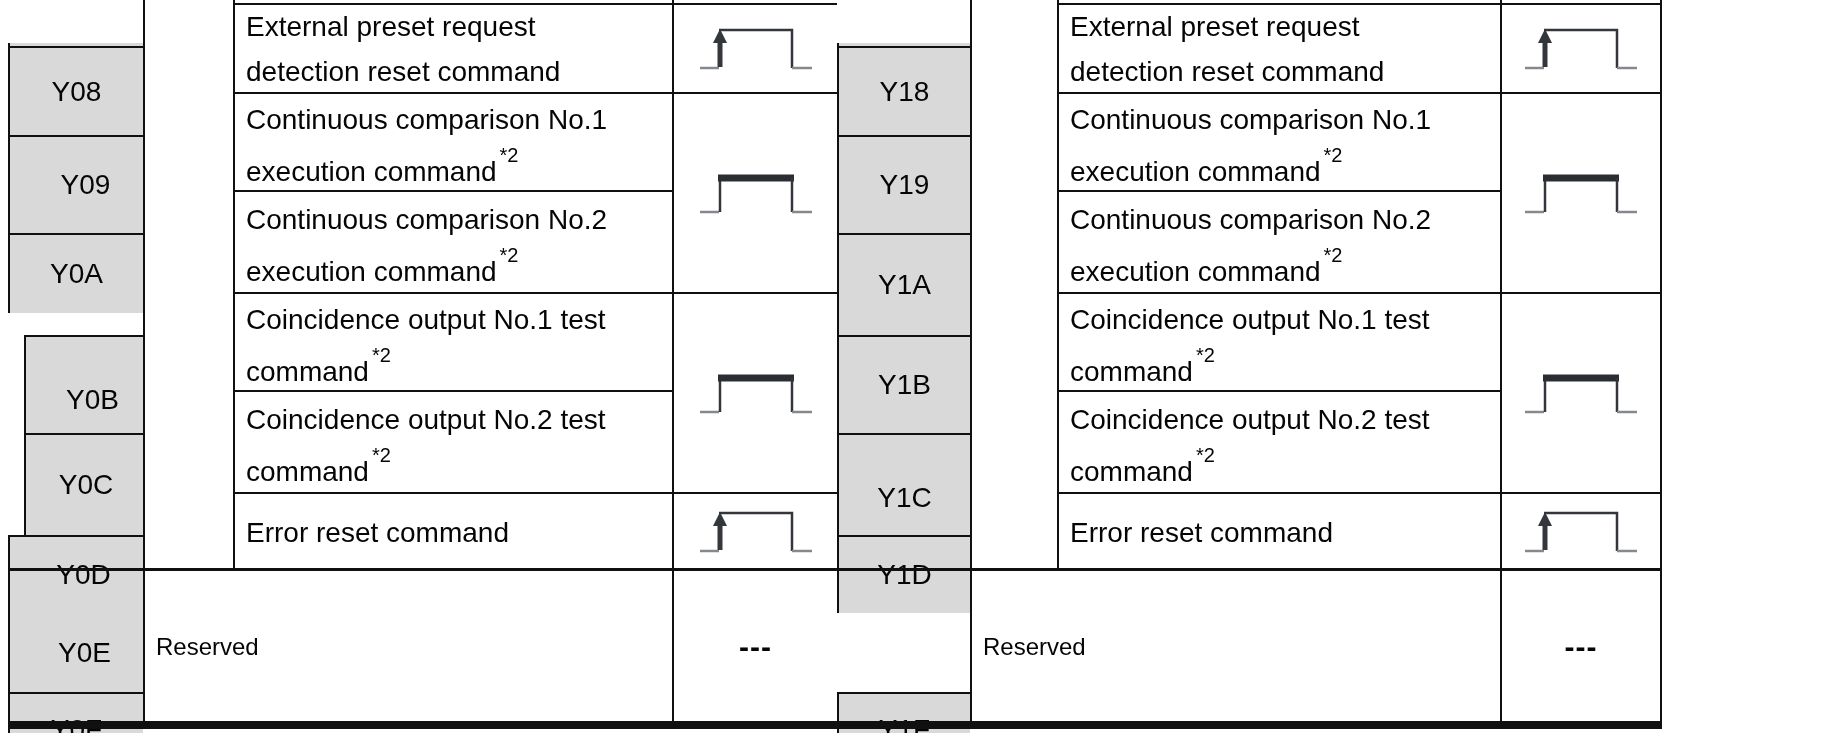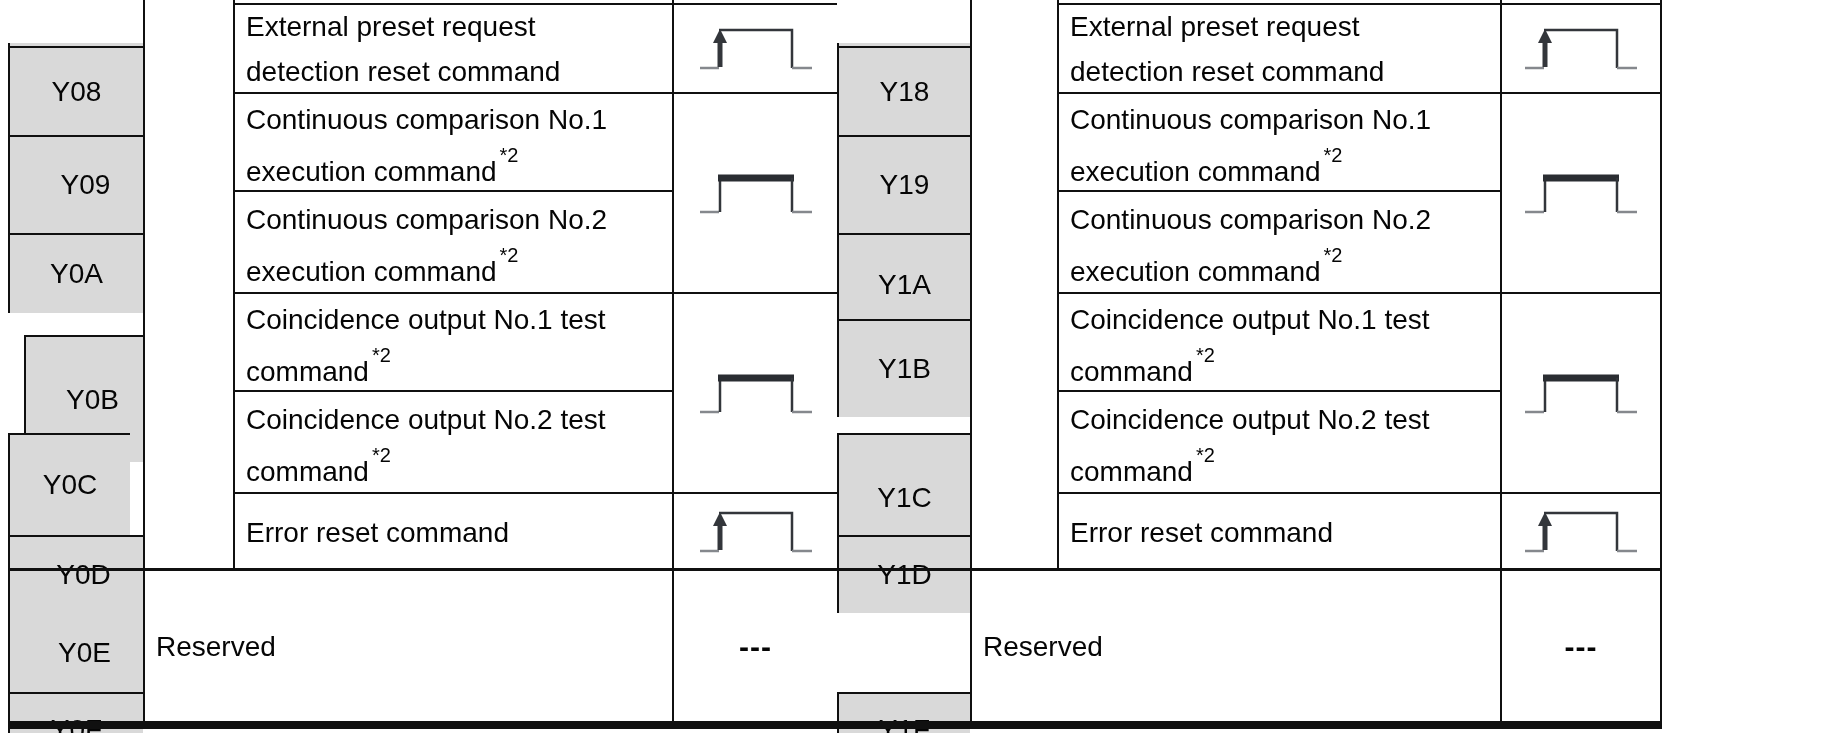--- a/index.html
+++ b/index.html
@@ -15,21 +15,21 @@
     position:absolute;box-sizing:border-box;background:#ffffff;
     border-left:2px solid var(--bc);border-top:2px solid var(--bc);
   }
   .no-top{border-top:none;}
   .r-edge{border-right:2px solid var(--bc);}
   .gray{background:var(--gray);margin-top:43px;}
   .sig{display:flex;align-items:center;justify-content:center;font-size:28px;}
   .desc{display:flex;flex-direction:column;justify-content:center;padding-left:11px;font-size:28px;}
   .ln{height:45px;line-height:45px;white-space:nowrap;}
   .sup{font-size:20px;position:relative;top:-9px;margin-left:3px;}
-  .reserved{display:flex;align-items:center;padding-left:11px;font-size:28px;}
+  .reserved{display:flex;align-items:center;padding-left:11px;font-size:24px;}
   .wave{display:flex;align-items:center;justify-content:center;}
   .dashes{font-size:30px;font-weight:bold;letter-spacing:1px;}
   .hbar{position:absolute;left:8px;width:1654px;background:var(--bc);}
   #sep-bar{top:568px;height:3px;}
   #bottom-bar{top:721px;height:8px;}
   .wl{stroke:#85888d;stroke-width:2.5;fill:none;}
   .ws{stroke:#33363b;stroke-width:2.5;fill:none;}
   .wa{stroke:#33363b;stroke-width:5;fill:none;}
   .wt{stroke:#2a2d32;stroke-width:7;fill:none;}
   .ah{fill:#33363b;}
@@ -45,21 +45,21 @@
     </div>
   <div class="cell gray sig" style="left:8px;top:92px;width:153px;height:98px">
       <span>Y09</span>
     </div>
   <div class="cell gray sig" style="left:8px;top:190px;width:135px;height:80px">
       <span>Y0A</span>
     </div>
   <div class="cell gray sig" style="left:24px;top:292px;width:135px;height:127px">
       <span>Y0B</span>
     </div>
-  <div class="cell gray sig" style="left:8px;top:390px;width:122px;height:102px">
+  <div class="cell gray sig" style="left:24px;top:390px;width:122px;height:102px">
       <span>Y0C</span>
     </div>
   <div class="cell gray sig" style="left:8px;top:492px;width:149px;height:78px">
       <span>Y0D</span>
     </div>
   <div class="cell gray sig no-top" style="left:8px;top:570px;width:151px;height:79px">
       <span>Y0E</span>
     </div>
   <div class="cell gray sig" style="left:8px;top:649px;width:135px;height:74px">
       <span>Y0F</span>
@@ -139,21 +139,21 @@
   <div class="cell gray no-top" style="left:837px;top:0;width:133px;height:3px"></div>
   <div class="cell gray sig" style="left:837px;top:3px;width:133px;height:89px">
       <span>Y18</span>
     </div>
   <div class="cell gray sig" style="left:837px;top:92px;width:133px;height:98px">
       <span>Y19</span>
     </div>
   <div class="cell gray sig" style="left:837px;top:190px;width:133px;height:102px">
       <span>Y1A</span>
     </div>
-  <div class="cell gray sig" style="left:837px;top:276px;width:133px;height:98px">
+  <div class="cell gray sig" style="left:837px;top:292px;width:133px;height:98px">
       <span>Y1B</span>
     </div>
   <div class="cell gray sig" style="left:837px;top:390px;width:133px;height:128px">
       <span>Y1C</span>
     </div>
   <div class="cell gray sig" style="left:837px;top:492px;width:133px;height:78px">
       <span>Y1D</span>
     </div>
   <div class="cell gray sig" style="left:837px;top:649px;width:133px;height:74px">
       <span>Y1F</span>

